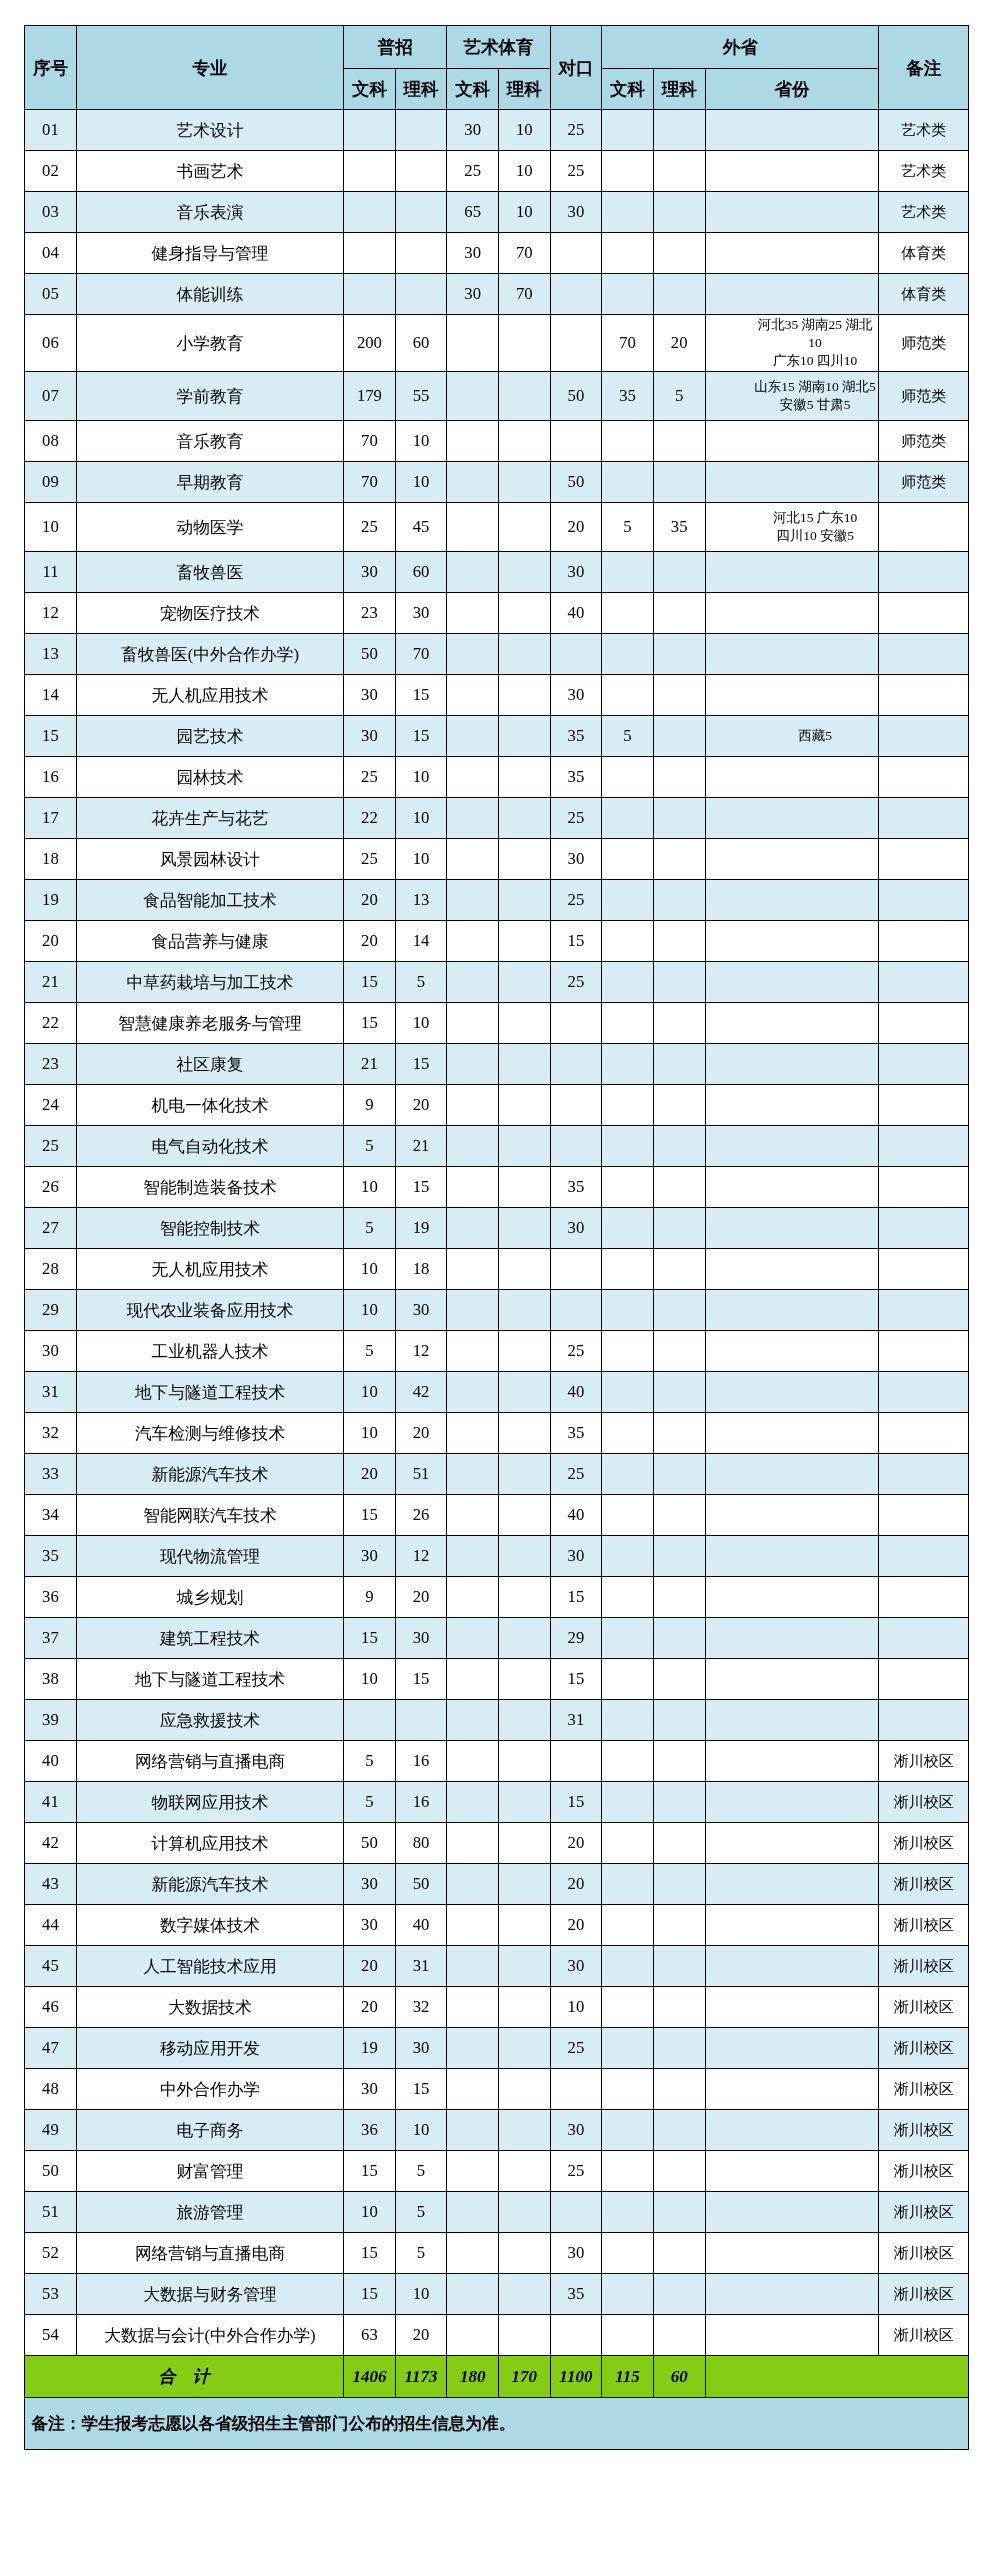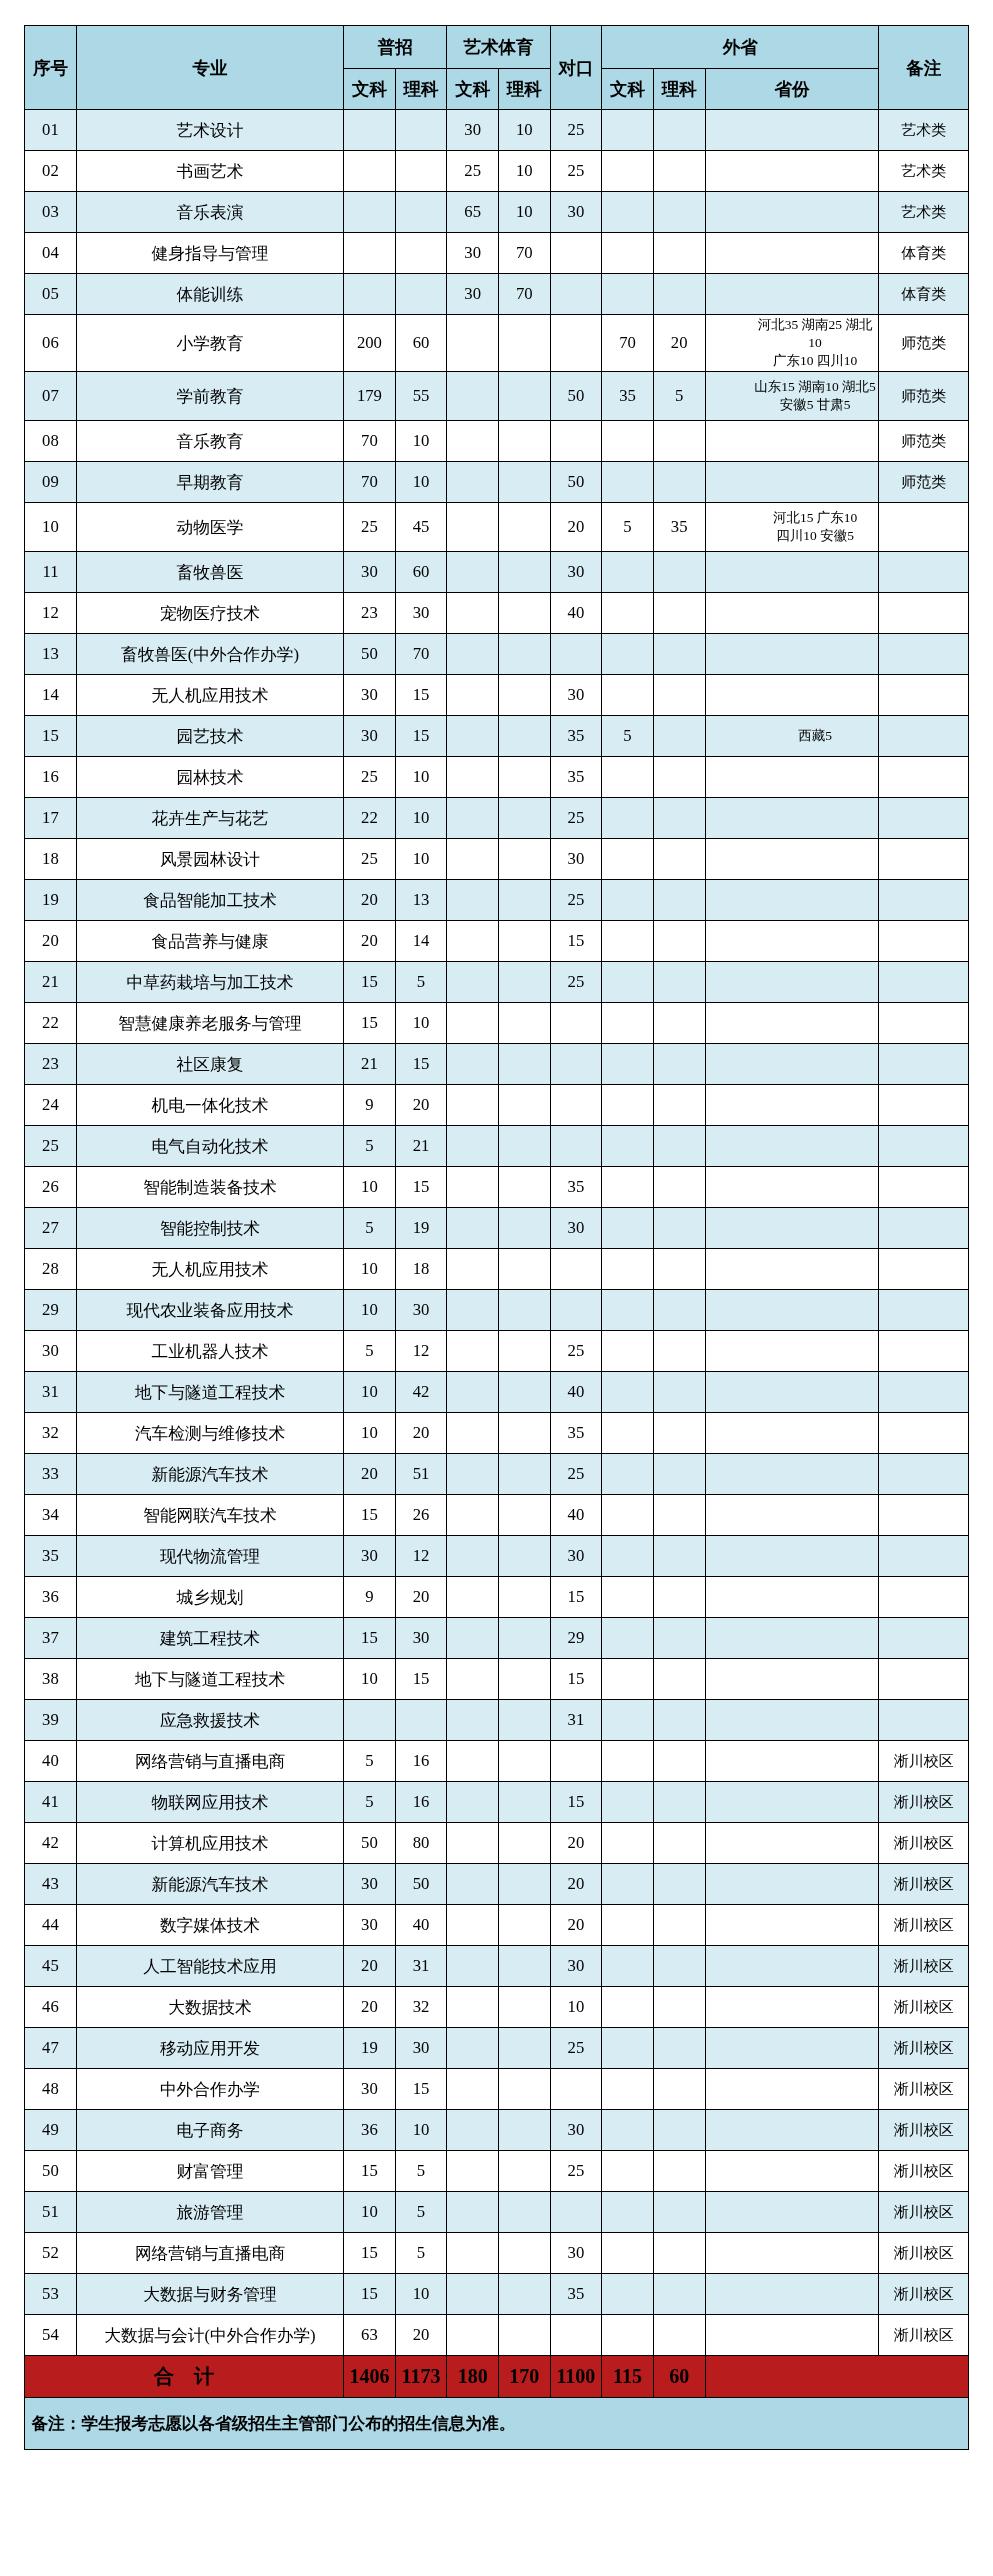--- a/index.html
+++ b/index.html
@@ -55,23 +55,24 @@
   tbody td { font-size: 16.7px; }
   td.c-prov {
     font-size: 13.5px;
     white-space: pre-line;
     line-height: 1.35;
     padding-left: 48px;
   }
   td.c-note { font-size: 15px; }
   tfoot tr.total { height: 42px; }
   tfoot tr.total td {
-    background: #b91c1c;
-    font-size: 20px;
+    background: #84cc16;
+    font-size: 17px;
     font-weight: bold;
+    font-style: italic;
   }
   tfoot tr.note { height: 52px; font-family: Liberation Serif, serif; }
   tfoot tr.note td {
     background: #add8e6;
     text-align: left;
     font-size: 16.7px;
     font-weight: bold;
     padding-left: 6.4px;
   }
 </style>

